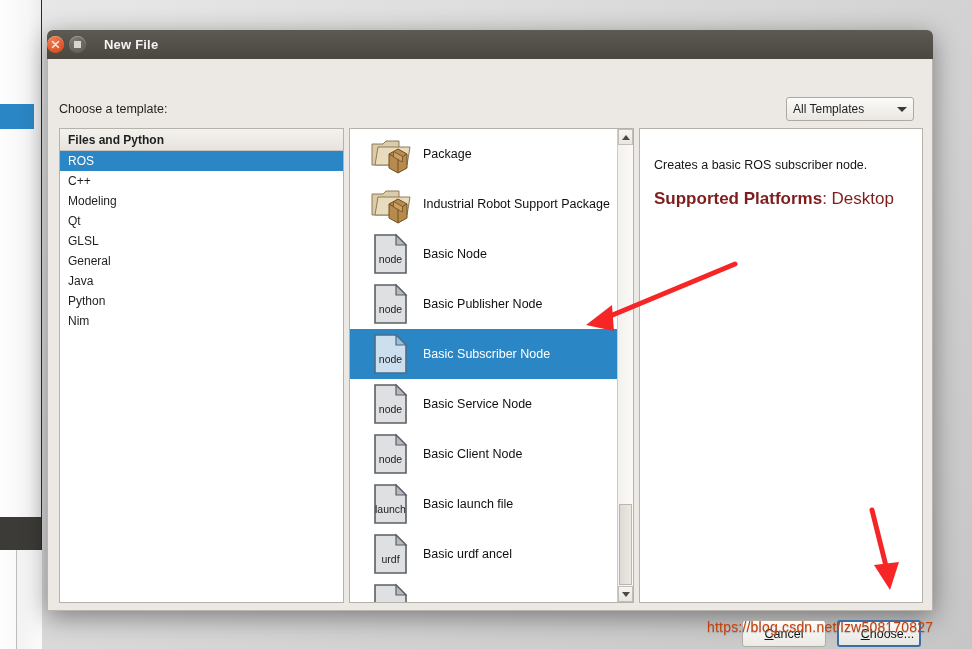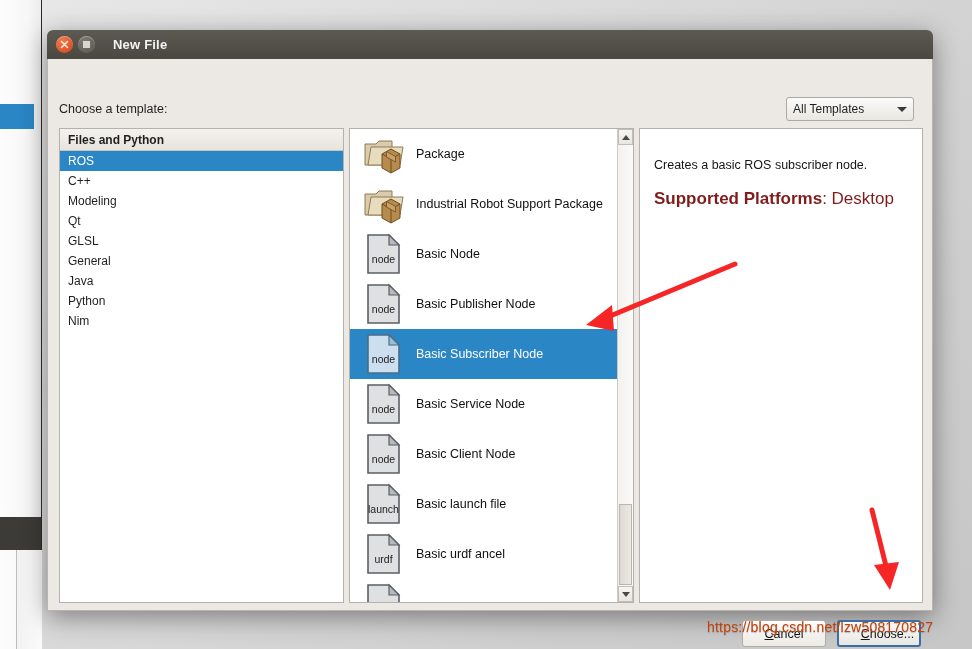--- a/index.html
+++ b/index.html
@@ -63,21 +63,21 @@
     box-shadow: 0 6px 26px rgba(0,0,0,0.42);
     border-radius: 6px 6px 0 0;
     background: #ece9e4;
   }
   #titlebar {
     height: 29px;
     background: linear-gradient(180deg,#5d5a53 0%, #4a4741 100%);
     border-radius: 6px 6px 0 0;
     display: flex;
     align-items: center;
-    padding-left: 9px;
+    padding-left: 0;
     position: relative;
   }
   .win-btn {
     width: 17px; height: 17px;
     border-radius: 50%;
     margin-right: 5px;
     position: relative;
     flex: 0 0 auto;
     box-shadow: inset 0 1px 1px rgba(255,255,255,.35);
   }
@@ -174,21 +174,21 @@
   
   #tpl-scrollarea {
     position: absolute;
     left: 0; top: 0; right: 16px; bottom: 0;
     overflow: hidden;
   }
   .tpl-item {
     height: 50px;
     display: flex;
     align-items: center;
-    padding-left: 12px;
+    padding-left: 19px;
     box-sizing: border-box;
   }
   .tpl-item.selected { background: #2b86c5; }
   .tpl-item.selected .tpl-label { color: #ffffff; }
   .tpl-label {
     font-size: 12.5px;
     color: #101010;
     margin-left: 10px;
   }
 

